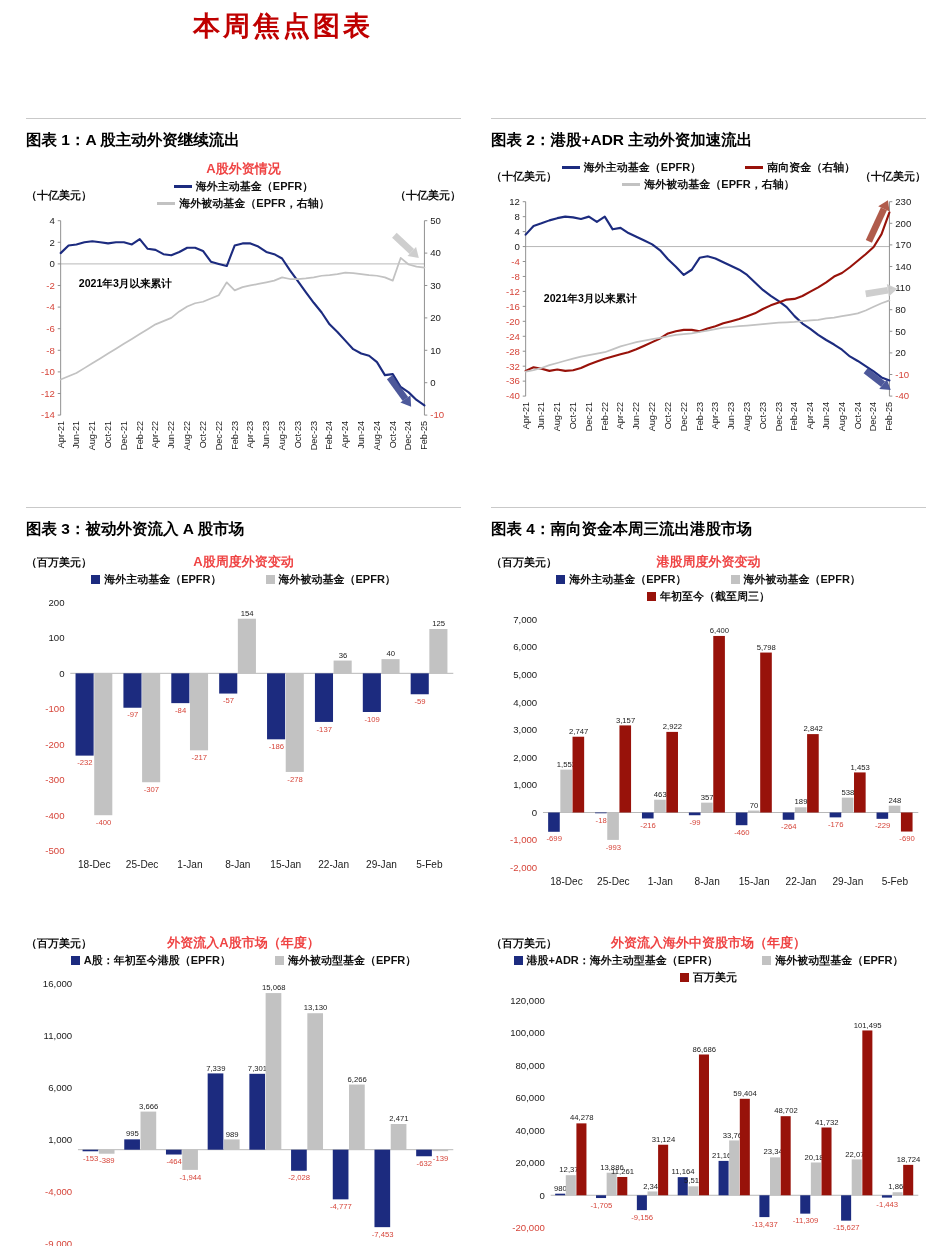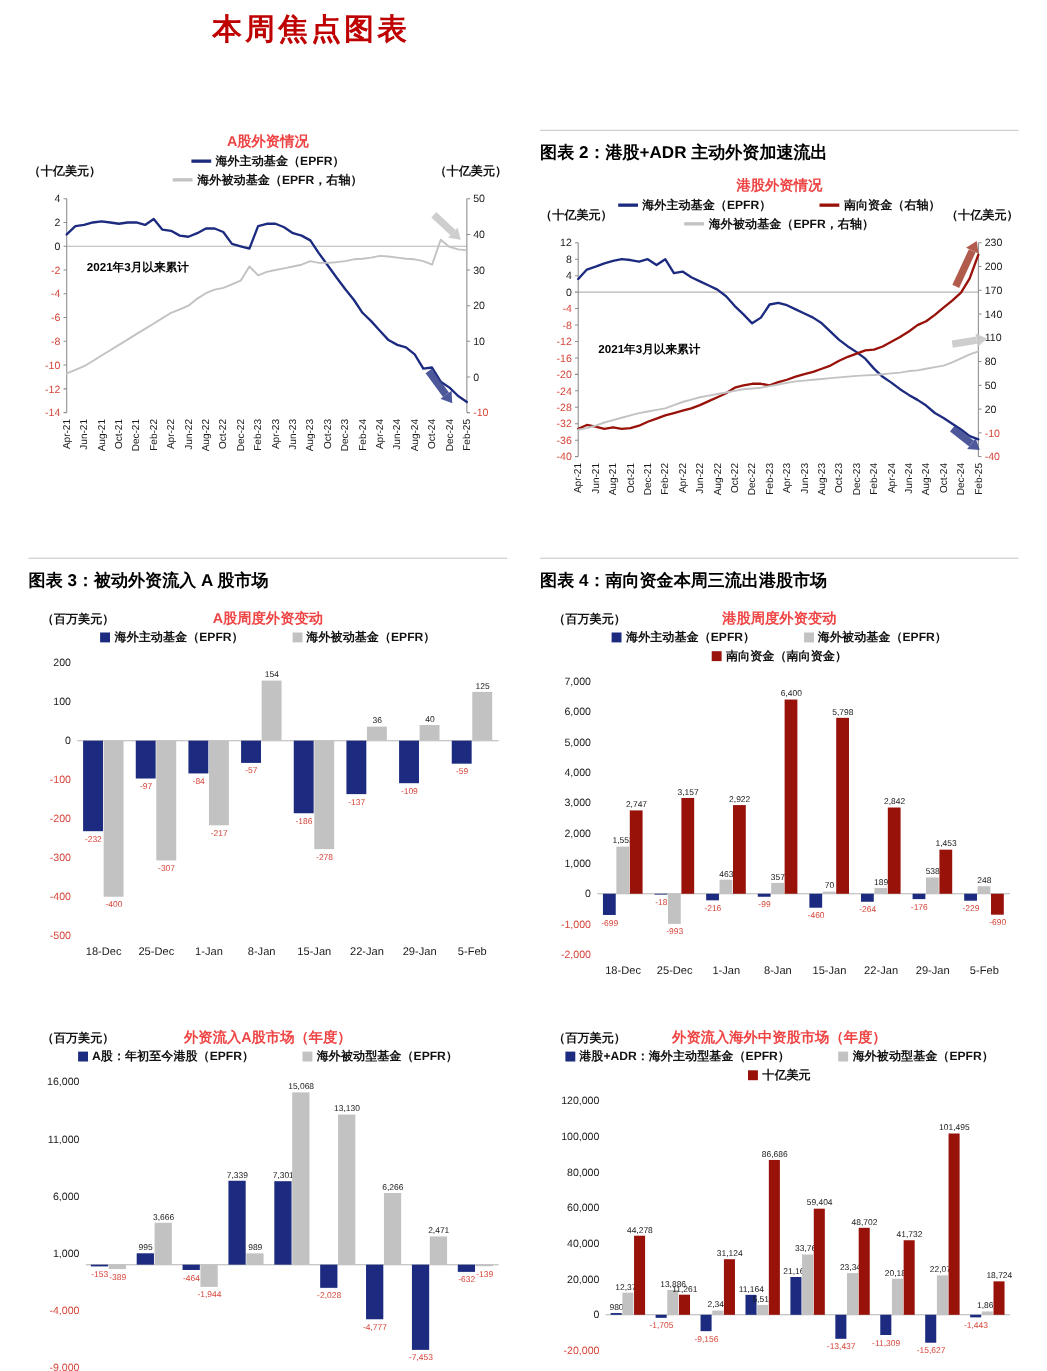--- a/index.html
+++ b/index.html
@@ -22,31 +22,32 @@
     border-top:1px solid #c9c9c9;padding-top:9px;color:#000;
   }
   .chart-title{text-align:center;font-weight:bold;font-size:13px;margin:2px 0 1px;color:#ef4444;}
   .unit-row{display:flex;justify-content:center;align-items:center;margin:1px 0 2px;}
   .unit{font-size:11px;font-weight:bold;white-space:nowrap;}
   .legend{display:flex;justify-content:center;align-items:center;gap:44px;flex:1;flex-wrap:wrap;row-gap:2px;}
   .legend-item{display:flex;align-items:center;gap:4px;font-size:11px;font-weight:bold;white-space:nowrap;}
   .sw-line{width:18px;height:3px;display:inline-block;}
   .sw-sq{width:9px;height:9px;display:inline-block;}
   .bar-head{position:relative;height:18px;margin:2px 0 1px;}
-  .bar-head .unit{position:absolute;left:12px;top:2px;}
+  .bar-head .unit{position:absolute;left:0;top:2px;}
   .bar-head .chart-title{margin:12px;}
   .chart-box svg{display:block;width:100%;height:auto;}
 </style>
 </head>
 <body>
 
 <h1 class="page-title">本周焦点图表</h1>
 
 <div class="row row-1">
   <section class="fig">
+    <h2 class="fig-heading">图表 1：A 股主动外资继续流出</h2>
     <div class="chart-box">
         <div class="chart-title">A股外资情况</div>
         <div class="unit-row">
           <span class="unit">（十亿美元）</span>
           <div class="legend">
             <div class="legend-item">
               <span class="sw-line" style="background: rgb(28, 43, 127);"></span>
               <span>海外主动基金（EPFR）</span>
             </div>
             <div class="legend-item">
@@ -124,21 +125,20 @@
           <line x1="382.7739130434783" y1="23.15" x2="400.8521739130435" y2="39.983333333333334" stroke="#c9c9c9" stroke-width="7" opacity="0.9"></line>
           <polygon points="408.17074032219784,46.79791958011289 396.42269285263677,44.740401499283685 405.2816549734502,35.226265167382984" fill="#c9c9c9" opacity="0.9"></polygon>
           <line x1="377.8434782608696" y1="170.72222222222223" x2="394.27826086956526" y2="193.16666666666666" stroke="#3a4790" stroke-width="7" opacity="0.9"></line>
           <polygon points="400.1861742713892,201.23491054229098 389.03390235040945,197.00681037785222 399.52261938872107,189.3265229554811" fill="#3a4790" opacity="0.9"></polygon>
         </svg>
       </div>
   </section>
   <section class="fig">
     <h2 class="fig-heading">图表 2：港股+ADR 主动外资加速流出</h2>
     <div class="chart-box">
-        <div class="chart-title">港股外资情况</div>
         <div class="unit-row">
           <span class="unit">（十亿美元）</span>
           <div class="legend">
             <div class="legend-item">
               <span class="sw-line" style="background: rgb(28, 43, 127);"></span>
               <span>海外主动基金（EPFR）</span>
             </div>
             <div class="legend-item">
               <span class="sw-line" style="background: rgb(152, 18, 10);"></span>
               <span>南向资金（右轴）</span>
@@ -323,21 +323,21 @@
           <div class="legend-item">
             <span class="sw-sq" style="background: rgb(28, 43, 127);"></span>
             <span>海外主动基金（EPFR）</span>
           </div>
           <div class="legend-item">
             <span class="sw-sq" style="background: rgb(194, 194, 194);"></span>
             <span>海外被动基金（EPFR）</span>
           </div>
           <div class="legend-item">
             <span class="sw-sq" style="background: rgb(152, 18, 10);"></span>
-            <span>南向资金（南向资金）</span>
+            <span>年初至今（截至周三）</span>
           </div>
         </div>
         <svg viewBox="0 0 452 300">
           <text x="48" y="19.5" font-size="10" fill="#1a1a1a" text-anchor="end" font-family="&quot;Liberation Sans&quot;,&quot;DejaVu Sans&quot;,sans-serif">7,000</text>
           <text x="48" y="48.166666666666664" font-size="10" fill="#1a1a1a" text-anchor="end" font-family="&quot;Liberation Sans&quot;,&quot;DejaVu Sans&quot;,sans-serif">6,000</text>
           <text x="48" y="76.83333333333333" font-size="10" fill="#1a1a1a" text-anchor="end" font-family="&quot;Liberation Sans&quot;,&quot;DejaVu Sans&quot;,sans-serif">5,000</text>
           <text x="48" y="105.5" font-size="10" fill="#1a1a1a" text-anchor="end" font-family="&quot;Liberation Sans&quot;,&quot;DejaVu Sans&quot;,sans-serif">4,000</text>
           <text x="48" y="134.16666666666666" font-size="10" fill="#1a1a1a" text-anchor="end" font-family="&quot;Liberation Sans&quot;,&quot;DejaVu Sans&quot;,sans-serif">3,000</text>
           <text x="48" y="162.83333333333334" font-size="10" fill="#1a1a1a" text-anchor="end" font-family="&quot;Liberation Sans&quot;,&quot;DejaVu Sans&quot;,sans-serif">2,000</text>
           <text x="48" y="191.5" font-size="10" fill="#1a1a1a" text-anchor="end" font-family="&quot;Liberation Sans&quot;,&quot;DejaVu Sans&quot;,sans-serif">1,000</text>
@@ -489,21 +489,21 @@
           <div class="legend-item">
             <span class="sw-sq" style="background: rgb(28, 43, 127);"></span>
             <span>港股+ADR：海外主动型基金（EPFR）</span>
           </div>
           <div class="legend-item">
             <span class="sw-sq" style="background: rgb(194, 194, 194);"></span>
             <span>海外被动型基金（EPFR）</span>
           </div>
           <div class="legend-item">
             <span class="sw-sq" style="background: rgb(152, 18, 10);"></span>
-            <span>十亿美元</span>
+            <span>百万美元</span>
           </div>
         </div>
         <svg viewBox="0 0 452 312">
           <text x="56" y="19.5" font-size="10" fill="#1a1a1a" text-anchor="end" font-family="&quot;Liberation Sans&quot;,&quot;DejaVu Sans&quot;,sans-serif">120,000</text>
           <text x="56" y="53.25" font-size="10" fill="#1a1a1a" text-anchor="end" font-family="&quot;Liberation Sans&quot;,&quot;DejaVu Sans&quot;,sans-serif">100,000</text>
           <text x="56" y="87" font-size="10" fill="#1a1a1a" text-anchor="end" font-family="&quot;Liberation Sans&quot;,&quot;DejaVu Sans&quot;,sans-serif">80,000</text>
           <text x="56" y="120.75" font-size="10" fill="#1a1a1a" text-anchor="end" font-family="&quot;Liberation Sans&quot;,&quot;DejaVu Sans&quot;,sans-serif">60,000</text>
           <text x="56" y="154.5" font-size="10" fill="#1a1a1a" text-anchor="end" font-family="&quot;Liberation Sans&quot;,&quot;DejaVu Sans&quot;,sans-serif">40,000</text>
           <text x="56" y="188.25" font-size="10" fill="#1a1a1a" text-anchor="end" font-family="&quot;Liberation Sans&quot;,&quot;DejaVu Sans&quot;,sans-serif">20,000</text>
           <text x="56" y="222" font-size="10" fill="#1a1a1a" text-anchor="end" font-family="&quot;Liberation Sans&quot;,&quot;DejaVu Sans&quot;,sans-serif">0</text>

